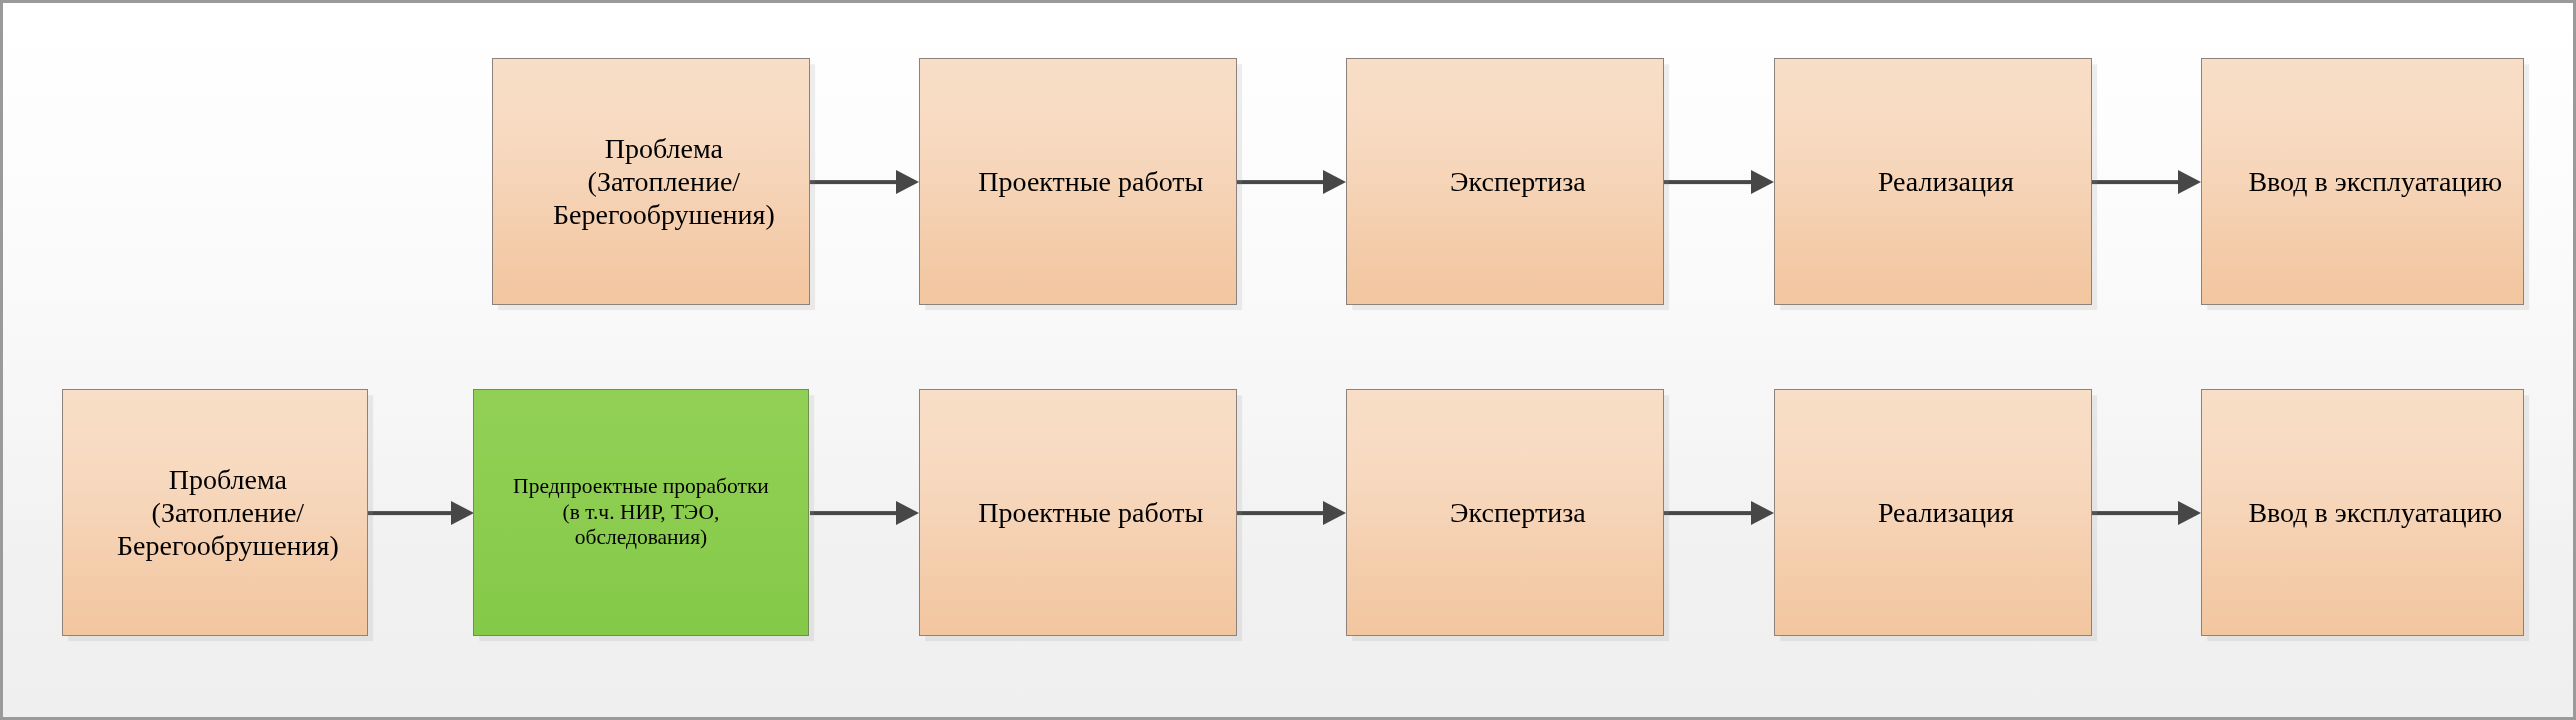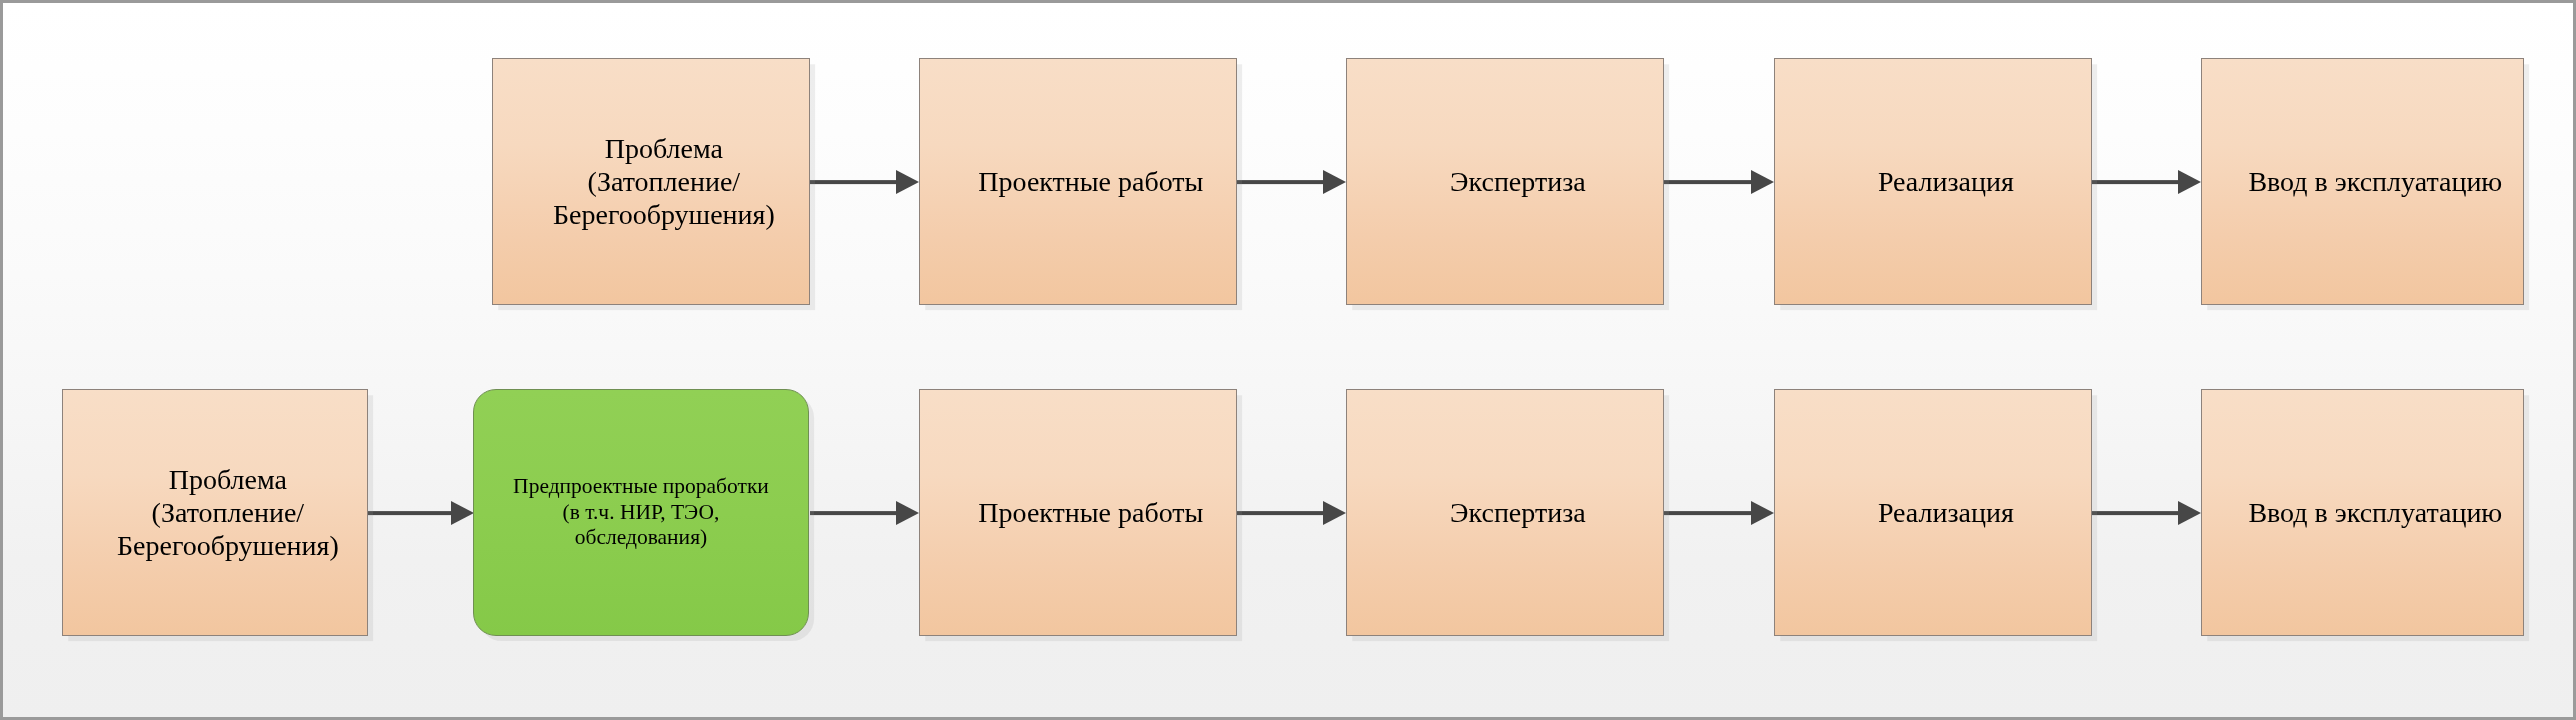--- a/index.html
+++ b/index.html
@@ -30,21 +30,20 @@
     line-height: 1.18;
     padding: 2.5px 6.3px;
   }
   .node.orange {
     background: linear-gradient(to bottom, #f8dec7 0%, #f7d9bf 35%, #f4cdac 72%, #f2c69f 100%);
     padding-left: 32px;
   }
   .node.green {
     background: linear-gradient(to bottom, #91d055 0%, #8ccd4f 50%, #85c948 100%);
     border-color: #6f8f52;
-    border-radius: 23px;
   }
   .node .label {
     display: block;
     white-space: pre-line;
   }
   .fs-big   { font-size: 28px; }
   .fs-small { font-size: 21.5px; }
 
   .edge {
     position: absolute;

